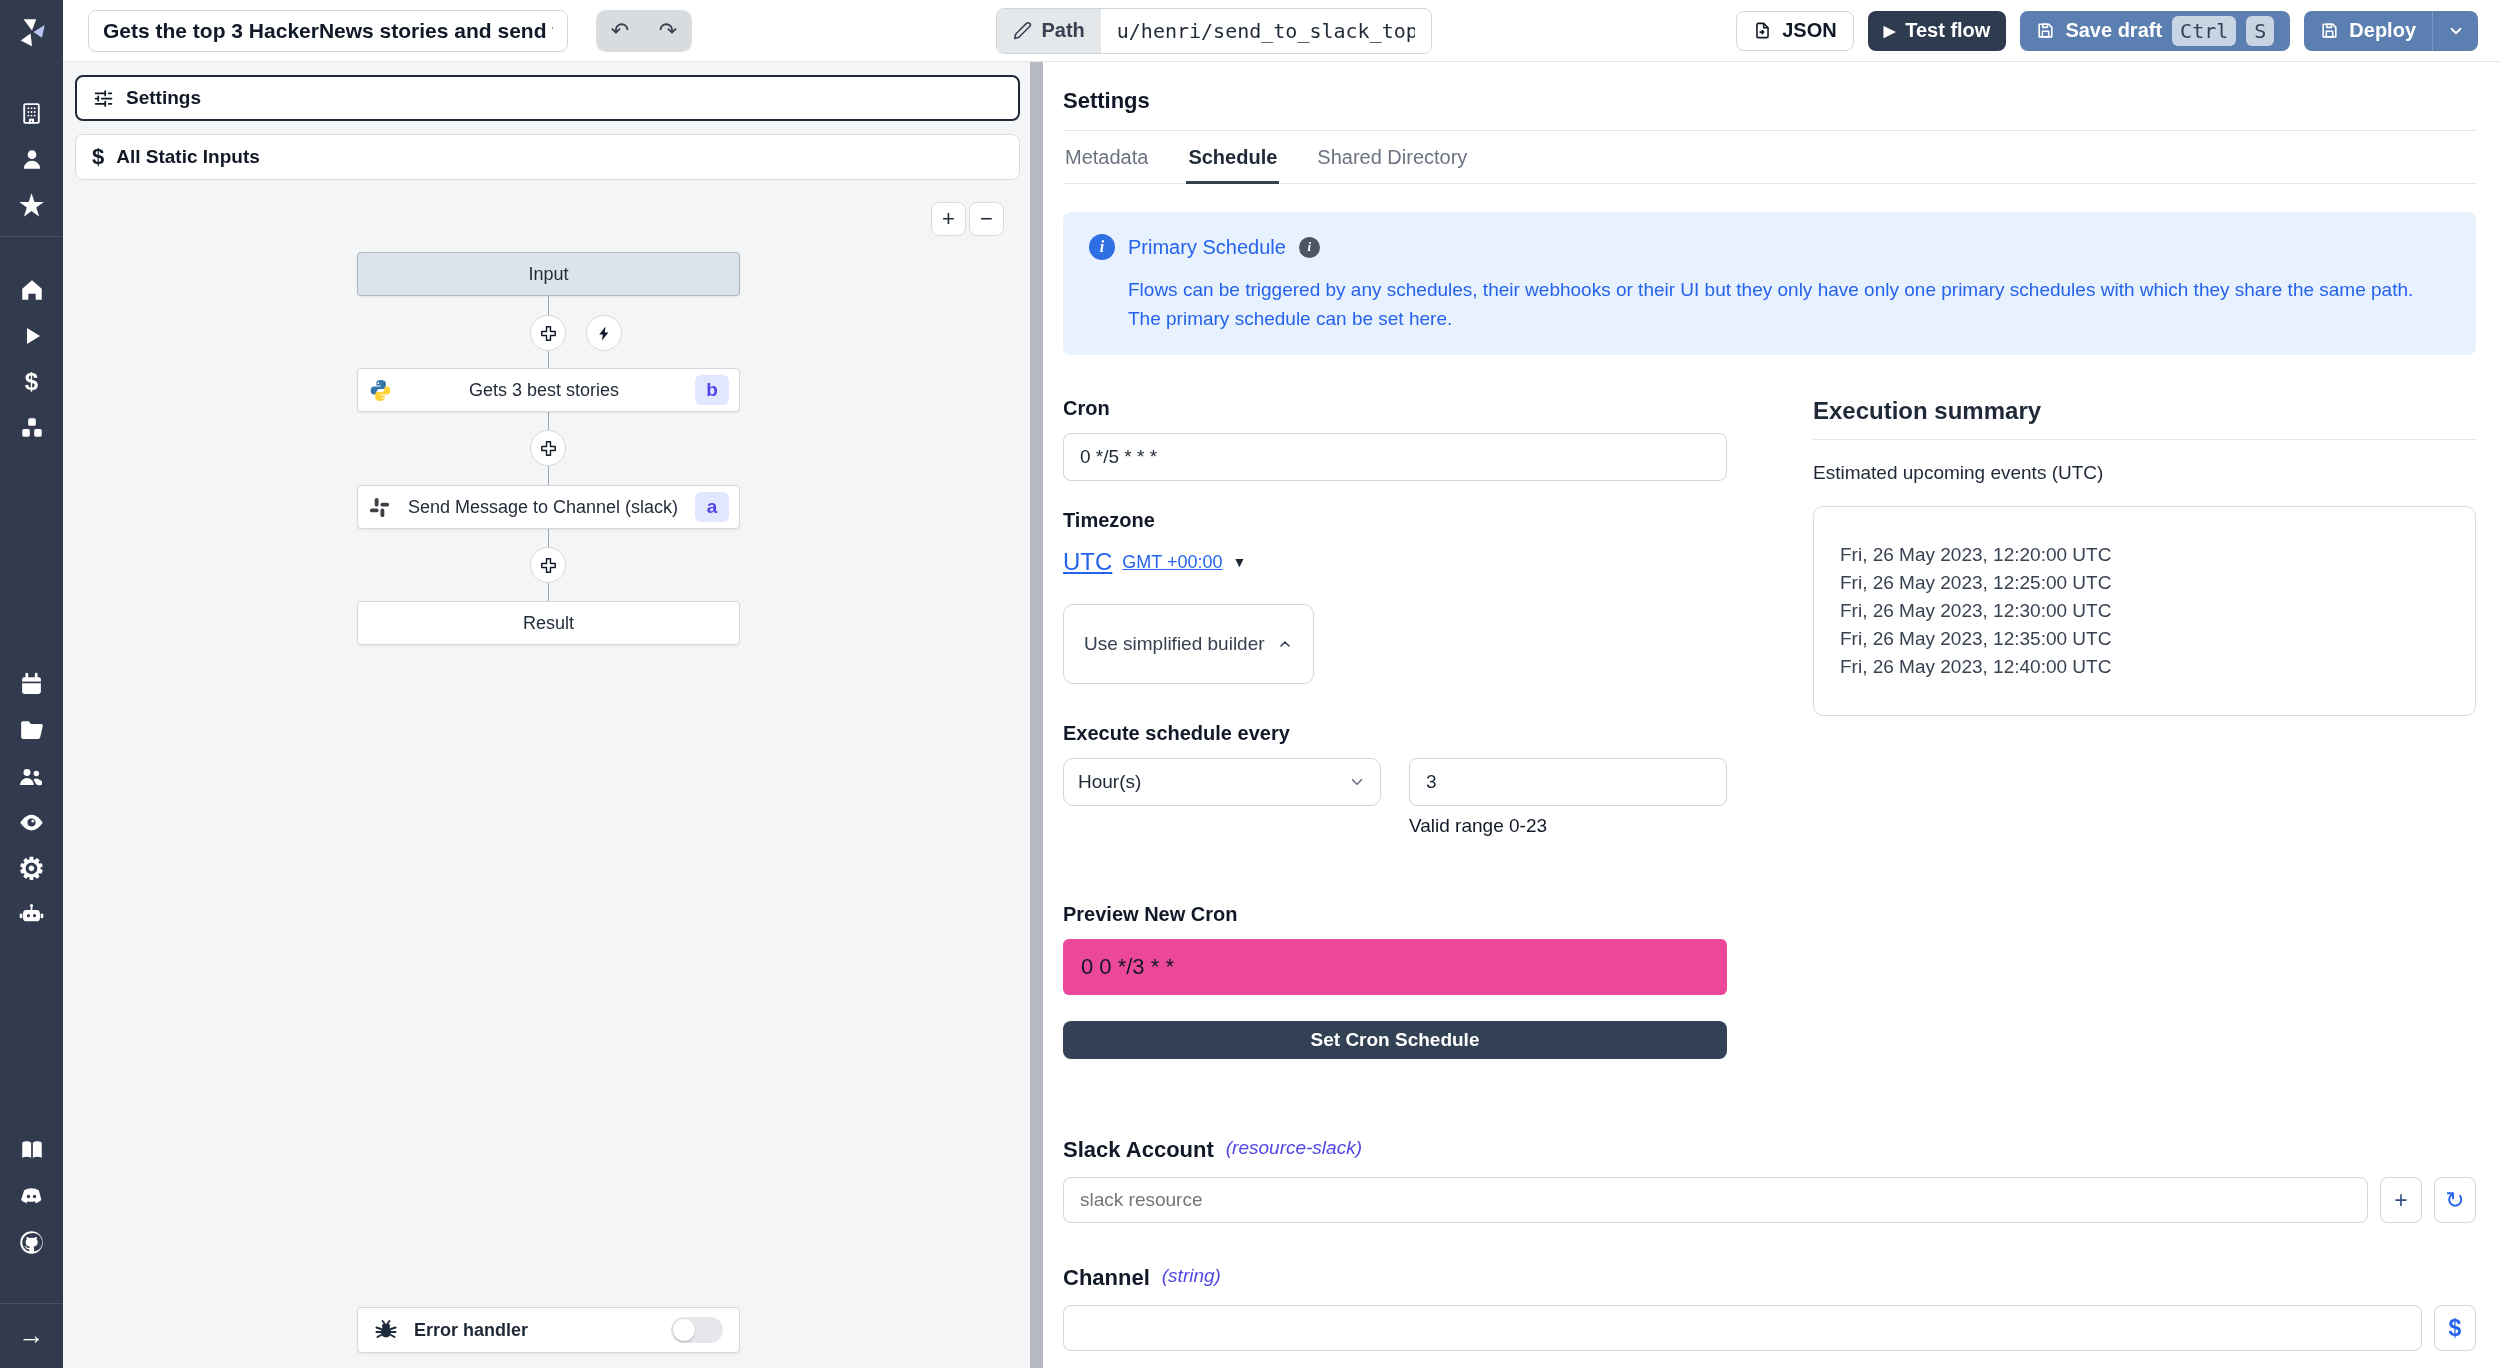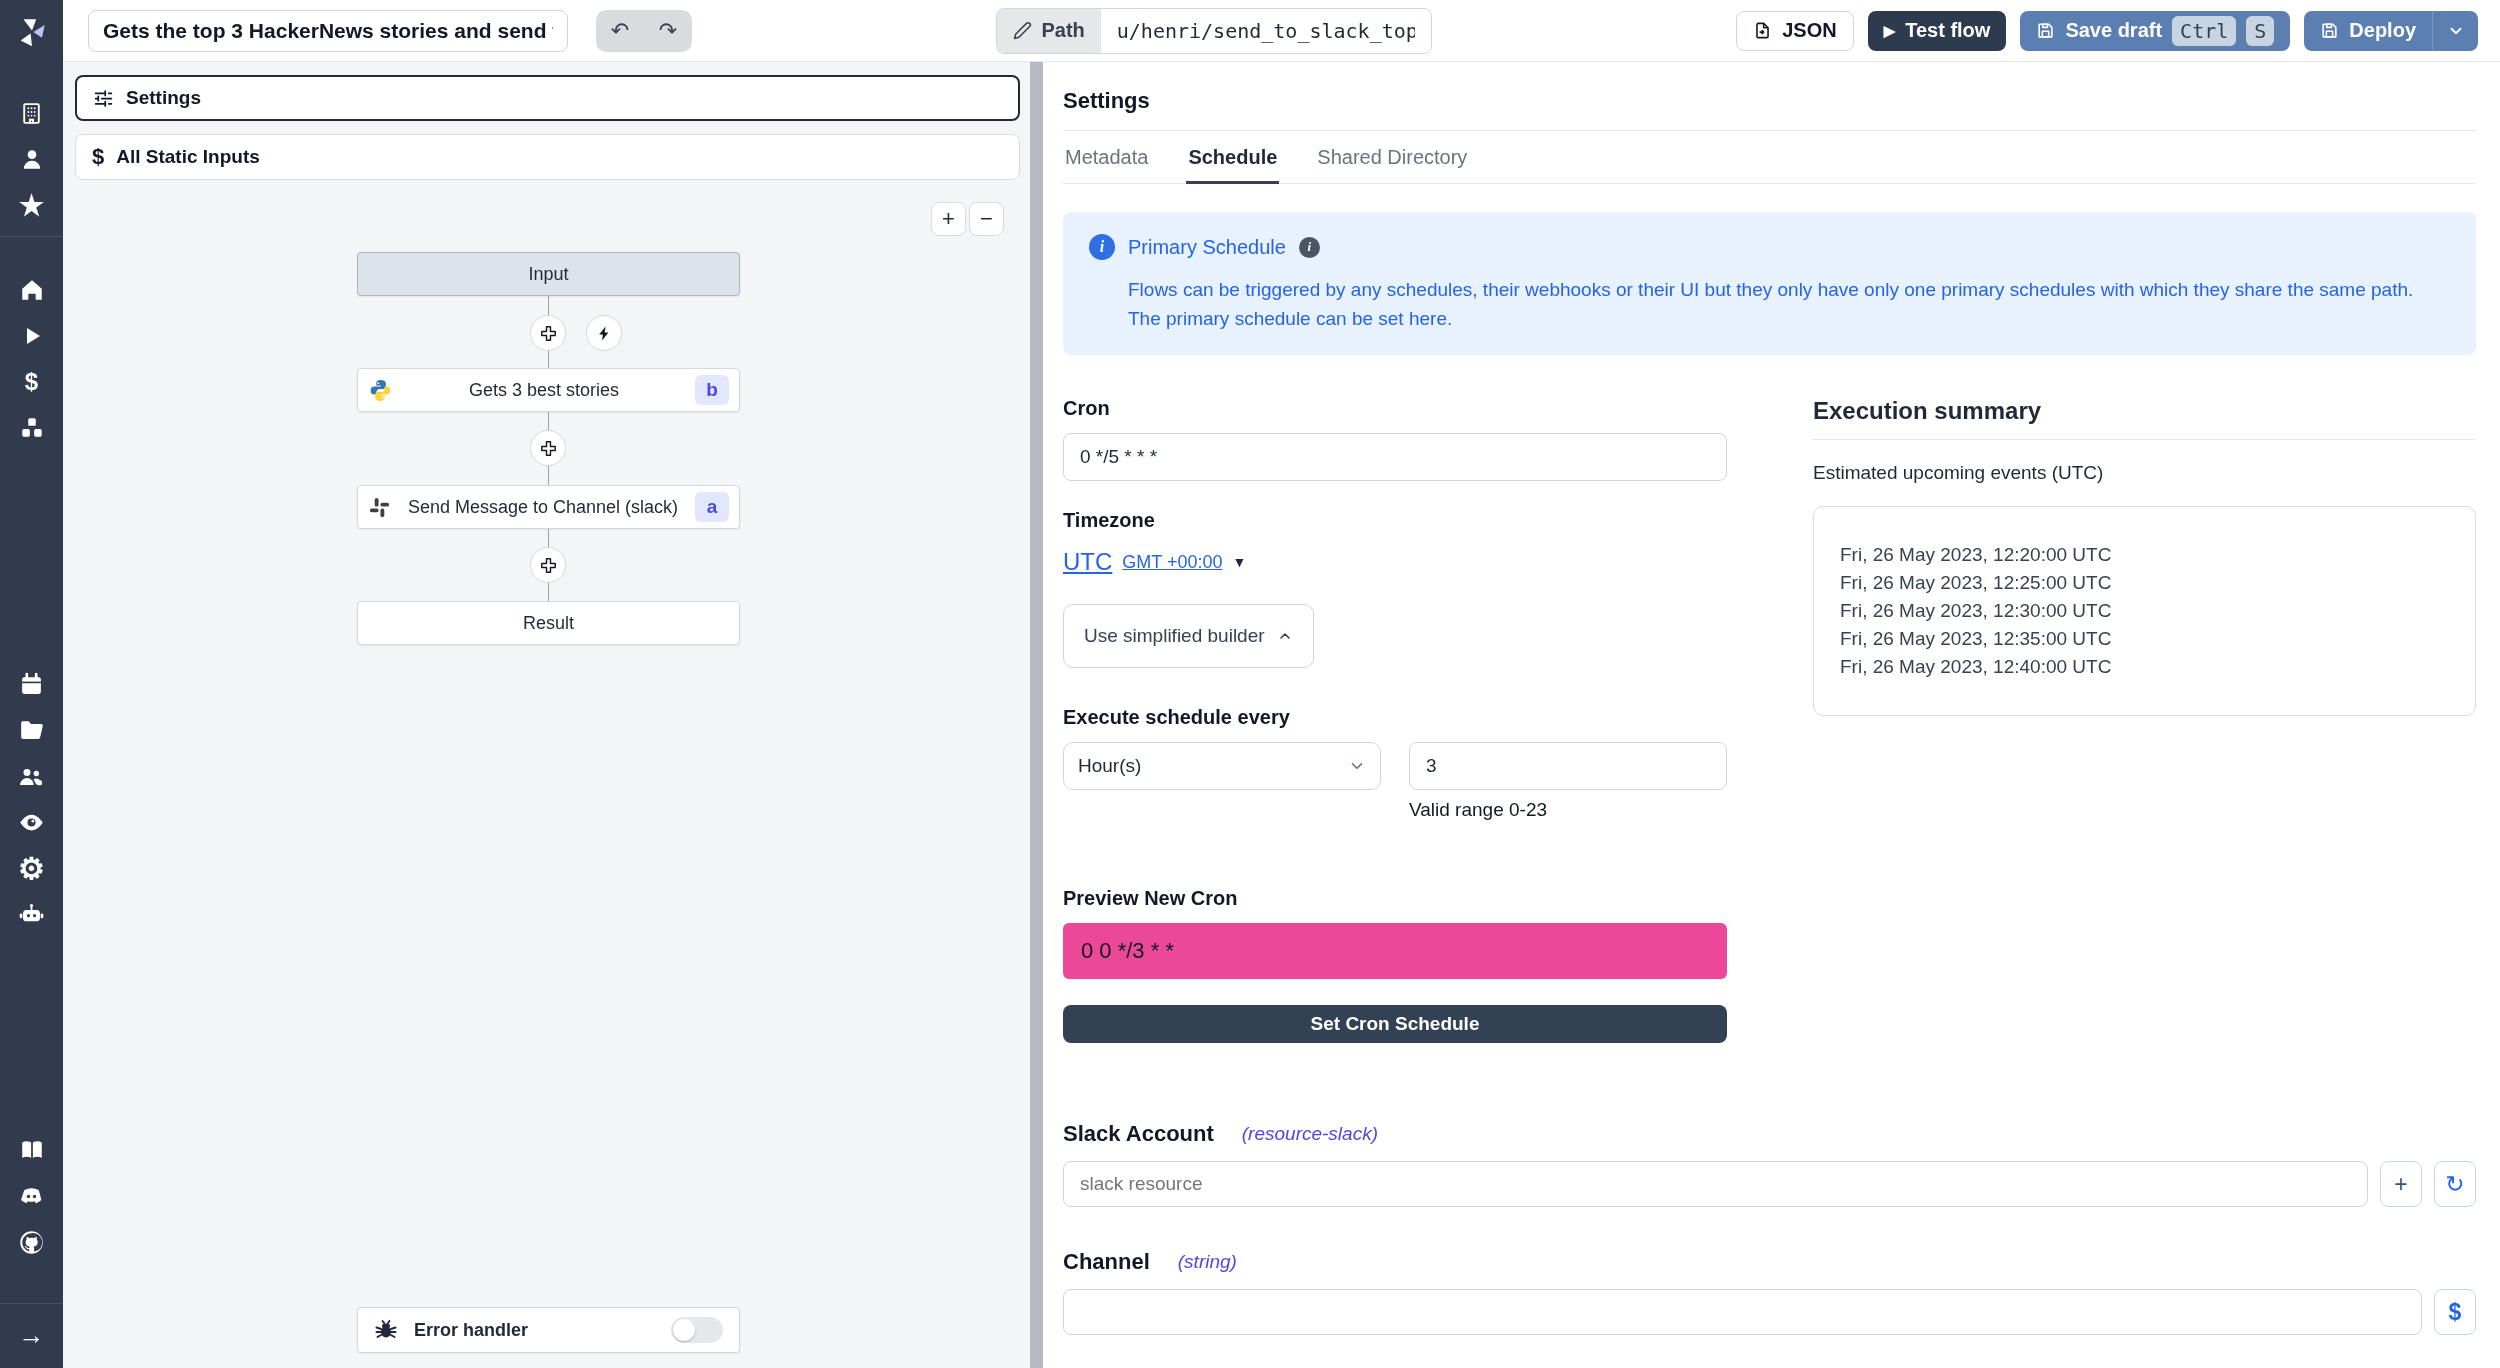--- a/index.html
+++ b/index.html
@@ -94,37 +94,37 @@
   .col-right { flex:1; max-width:663px; }
 
   .lbl { font-weight:700; font-size:20px; color:#111827; }
   .inp { width:100%; height:48px; border:1px solid #d1d5db; border-radius:8px; padding:0 16px; font-size:19px; color:#1f2937; font-family:"Liberation Sans",sans-serif; background:#fff; }
   .cron-inp { margin-top:13px; }
   .tz-lbl { margin-top:28px; }
   .tz-row { margin-top:16px; display:flex; align-items:center; gap:10px; cursor:pointer; }
   .tz-utc { color:#2563eb; font-size:24px; text-decoration:underline; }
   .tz-gmt { color:#2563eb; font-size:18px; text-decoration:underline; }
   .tz-caret { color:#1f2937; font-size:14px; }
-  .builder-btn { margin-top:28px; display:inline-flex; align-items:center; gap:12px; border:1px solid #d1d5db; border-radius:10px; background:#fff; padding:20px 20px; font-size:19px; color:#374151; cursor:pointer; }
+  .builder-btn { margin-top:28px; display:inline-flex; align-items:center; gap:12px; border:1px solid #d1d5db; border-radius:10px; background:#fff; padding:28px 20px; font-size:19px; color:#374151; cursor:pointer; }
   .exec-lbl { margin-top:38px; }
   .exec-row { margin-top:13px; display:flex; gap:28px; }
   .select { width:318px; height:48px; border:1px solid #d1d5db; border-radius:10px; display:flex; align-items:center; justify-content:space-between; padding:0 14px; font-size:19px; color:#1f2937; cursor:pointer; background:#fff; }
   .num-inp { width:318px; }
   .hint { margin-top:9px; margin-left:346px; font-size:19px; color:#111827; }
   .preview-lbl { margin-top:66px; }
   .preview-box { margin-top:13px; height:56px; background:#ec4899; border-radius:6px; display:flex; align-items:center; padding:0 18px; font-size:22px; color:#111827; }
   .setcron-btn { margin-top:26px; width:100%; height:38px; background:#334155; border:none; border-radius:8px; color:#fff; font-size:19px; font-weight:700; cursor:pointer; font-family:"Liberation Sans",sans-serif; }
 
   .exec-heading { font-size:24px; font-weight:700; color:#1f2937; padding-bottom:14px; border-bottom:1px solid #e5e7eb; }
   .exec-sub { margin-top:22px; font-size:19px; color:#1f2937; }
   .events-box { margin-top:22px; border:1px solid #d8dbe0; border-radius:10px; padding:34px 26px; }
   .event-line { font-size:19px; color:#374151; line-height:28px; }
 
   .res-section { margin-top:78px; }
-  .res-label-row { display:flex; align-items:center; gap:28px; }
+  .res-label-row { display:flex; align-items:flex-start; gap:12px; }
   .res-label { font-size:22px; font-weight:700; color:#111827; }
   .res-type { font-size:19px; font-style:italic; color:#4f46e5; }
   .res-row { margin-top:14px; display:flex; gap:12px; align-items:stretch; }
   .res-row .inp { height:46px; }
   .sq-btn { width:42px; height:46px; flex-shrink:0; background:#fff; border:1px solid #cbd5e1; border-radius:8px; font-size:23px; color:#31507f; display:flex; align-items:center; justify-content:center; cursor:pointer; }
   .sq-btn.blue { color:#2563eb; }
   .channel-section { margin-top:42px; }
 </style>
 </head>
 <body>

